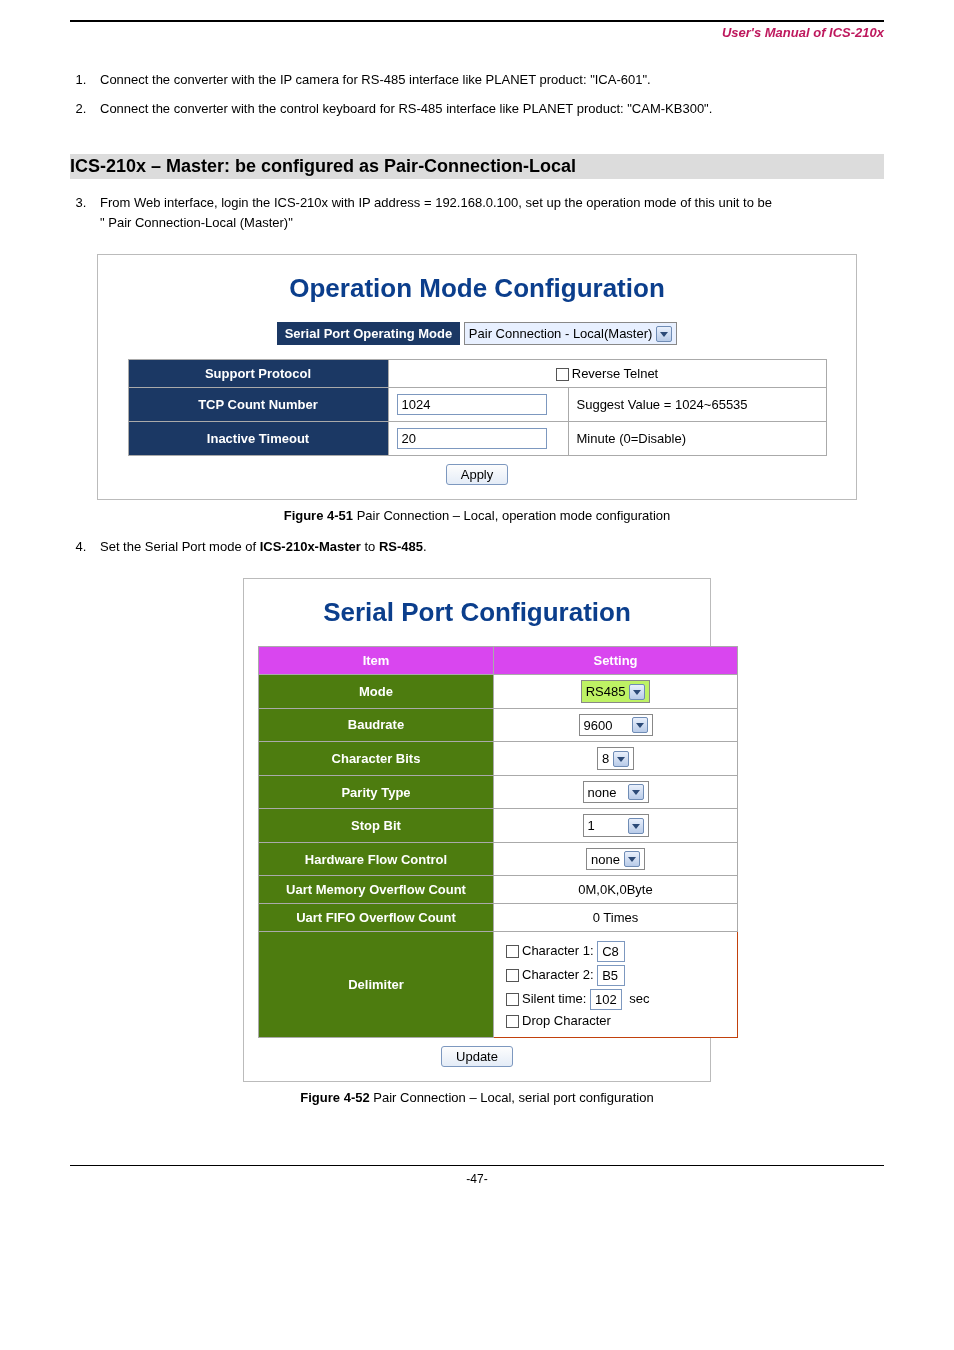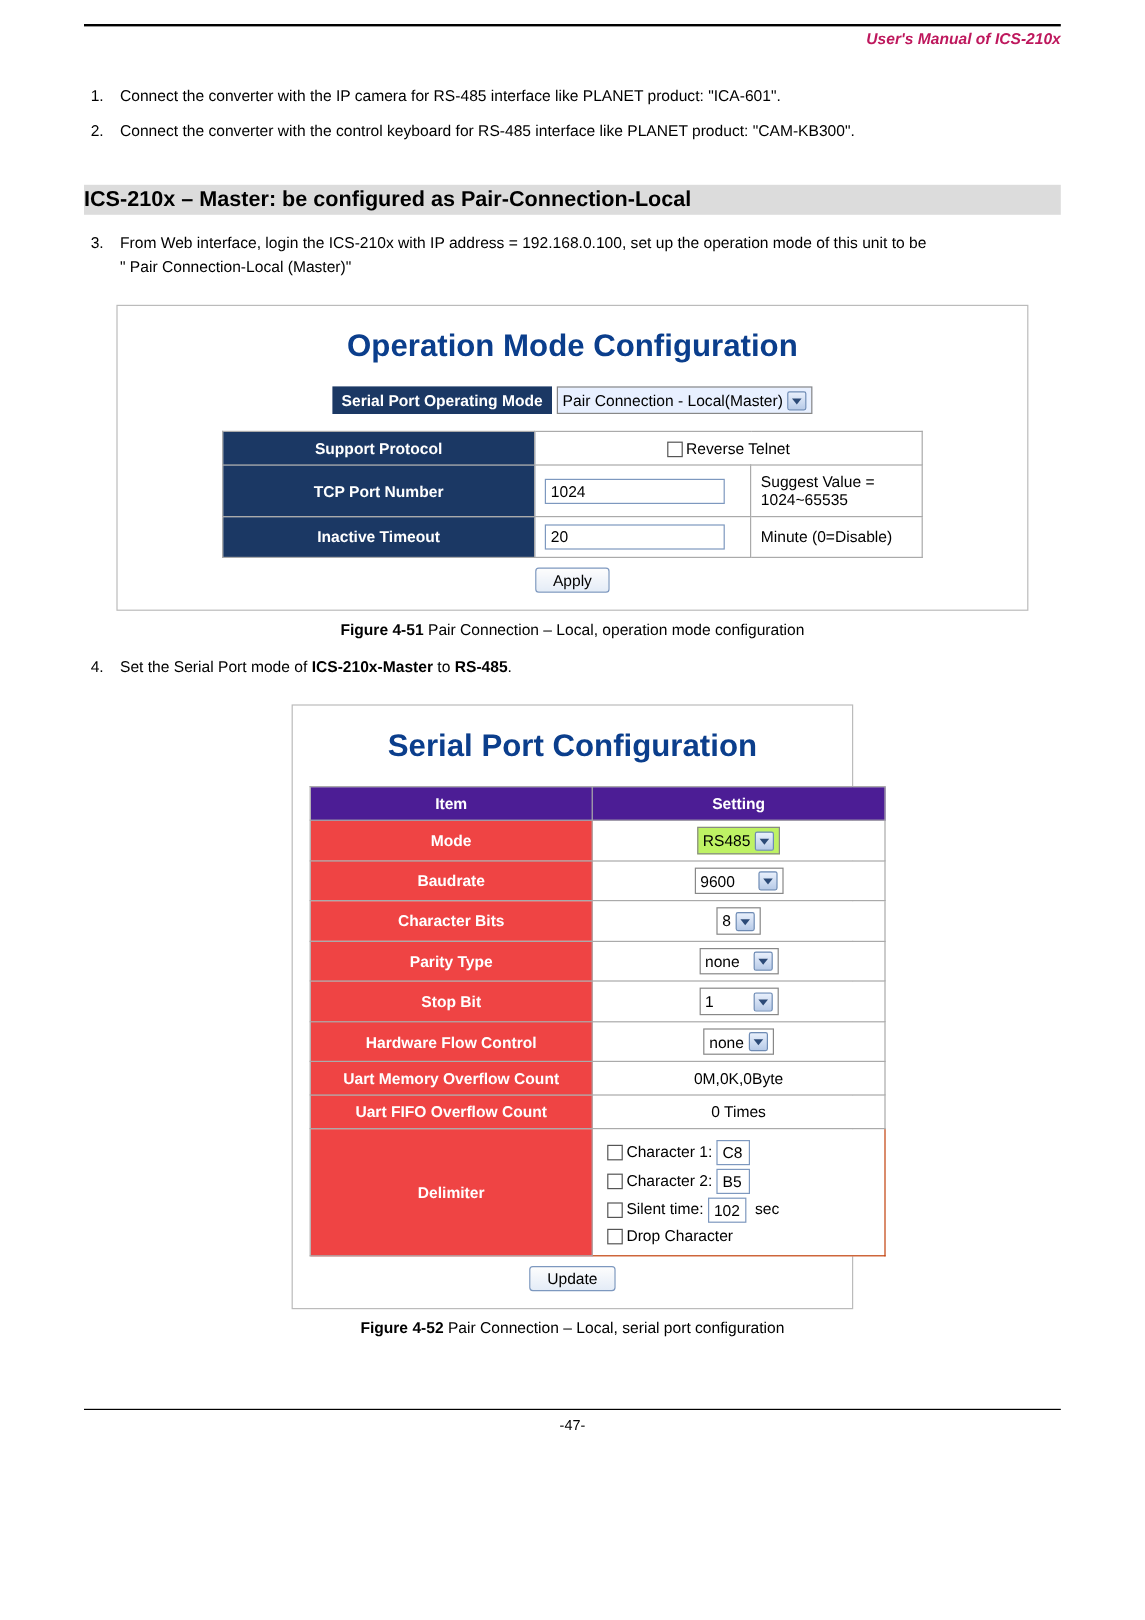--- a/index.html
+++ b/index.html
@@ -97,21 +97,21 @@
     content: "";
     position: absolute;
     left: 3px; top: 5px;
     border-left: 4px solid transparent;
     border-right: 4px solid transparent;
     border-top: 5px solid #2c4a77;
   }
   table.cfg {
     border-collapse: collapse;
     margin: 0 auto;
-    width: 584px;
+    width: 699px;
     font-size: 13px;
     padding-left: 13px;
   }
   table.cfg td, table.cfg th {
     border: 1px solid #aaa;
     padding: 6px 8px;
   }
   table.cfg .dk {
     background: #1b3864;
     color: #fff;
@@ -153,29 +153,29 @@
   }
   .caption b { font-weight: bold; }
 
   table.serial {
     border-collapse: collapse;
     margin: 0 auto;
     width: 480px;
     font-size: 13px;
   }
   table.serial th {
-    background: #4c1d95;
+    background: #d946ef;
     color: #fff;
     font-weight: bold;
     text-align: center;
     padding: 6px 8px;
     border: 1px solid #aaa;
   }
   table.serial td.dk {
-    background: #ef4444;
+    background: #4d7c0f;
     color: #fff;
     font-weight: bold;
     text-align: center;
     padding: 6px 8px;
     border: 1px solid #aaa;
     width: 235px;
   }
   table.serial td.val {
     border: 1px solid #aaa;
     text-align: center;
@@ -232,21 +232,21 @@
     </div>
     <table class="cfg">
       <tbody>
           <tr>
         <td class="dk">Support Protocol</td>
         <td colspan="2" style="text-align:center;">
           <span class="chk"></span><span>Reverse Telnet</span>
         </td>
       </tr>
       <tr>
-        <td class="dk">TCP Port Number</td>
+        <td class="dk">TCP Count Number</td>
         <td style="width:180px;"><span class="txt-input" style="min-width:150px;">1024</span></td>
         <td class="hint-text">Suggest Value = 1024~65535</td>
       </tr>
       <tr>
         <td class="dk">Inactive Timeout</td>
         <td><span class="txt-input" style="min-width:150px;">20</span></td>
         <td class="hint-text">Minute (0=Disable)</td>
       </tr>
     </tbody>
       </table>

